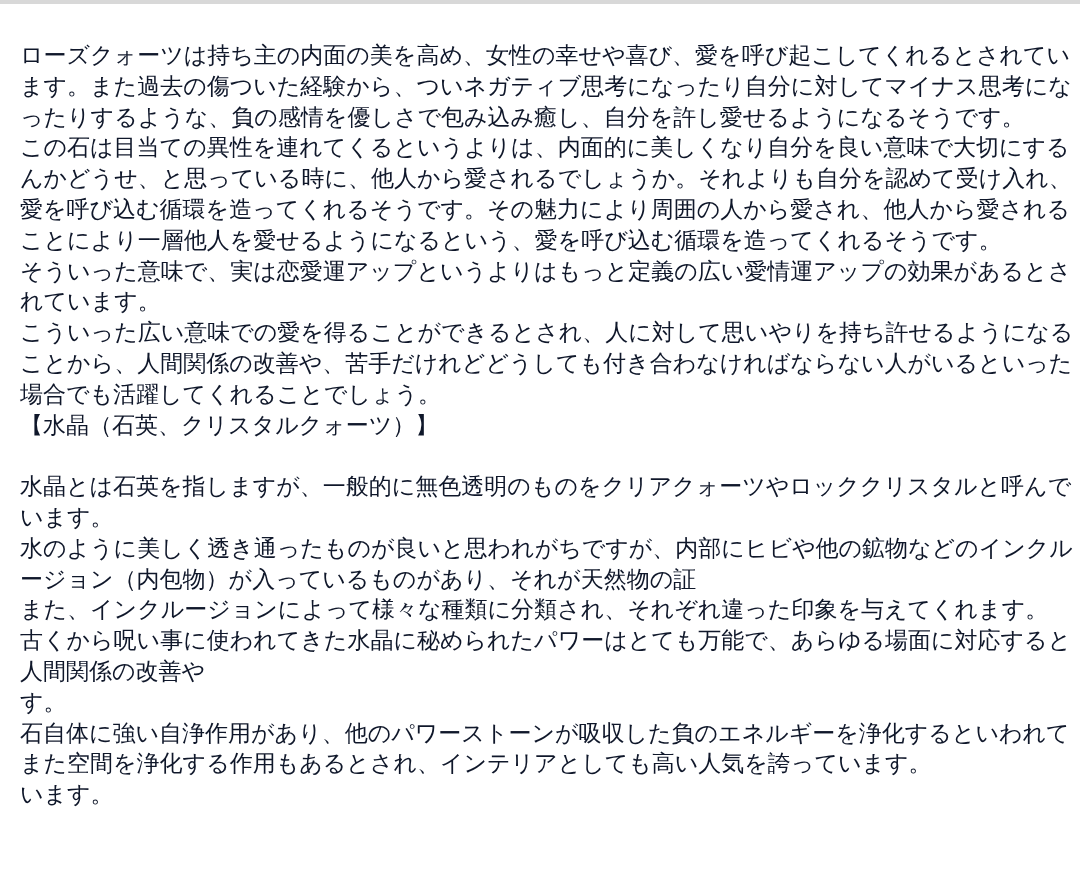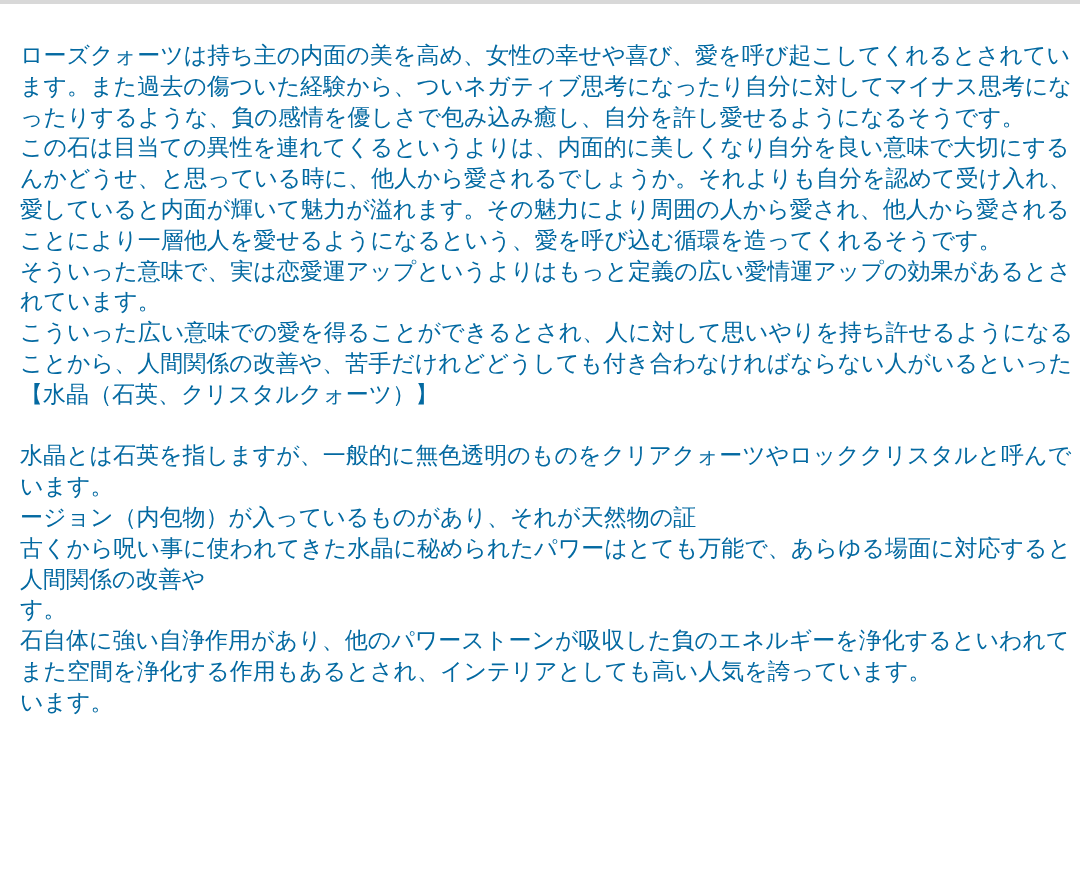--- a/index.html
+++ b/index.html
@@ -24,50 +24,53 @@
   .doc-body {
     position: absolute;
     top: 40px;
     left: 20px;
     width: 1045px;
   }
   .textline {
     height: 30.8px;
     line-height: 30.8px;
     font-size: 23px;
-    color: #0369a1;
+    color: #0f172a;
     white-space: nowrap;
     letter-spacing: 0px;
     overflow: visible;
   }
   .textline.blank {
     height: 30.8px;
   }
 </style>
 </head>
 <body>
 
 <div class="top-divider"></div>
 
 <main class="doc-body">
   <div class="textline">ローズクォーツは持ち主の内面の美を高め、女性の幸せや喜び、愛を呼び起こしてくれるとされてい</div>
   <div class="textline">ます。また過去の傷ついた経験から、ついネガティブ思考になったり自分に対してマイナス思考にな</div>
   <div class="textline">ったりするような、負の感情を優しさで包み込み癒し、自分を許し愛せるようになるそうです。</div>
   <div class="textline">この石は目当ての異性を連れてくるというよりは、内面的に美しくなり自分を良い意味で大切にする</div>
   <div class="textline">んかどうせ、と思っている時に、他人から愛されるでしょうか。それよりも自分を認めて受け入れ、</div>
-  <div class="textline">愛していると内面が輝いて魅力が溢れます。その魅力により周囲の人から愛され、他人から愛される</div>
+  <div class="textline">愛を呼び込む循環を造ってくれるそうです。その魅力により周囲の人から愛され、他人から愛される</div>
   <div class="textline">ことにより一層他人を愛せるようになるという、愛を呼び込む循環を造ってくれるそうです。</div>
   <div class="textline">そういった意味で、実は恋愛運アップというよりはもっと定義の広い愛情運アップの効果があるとさ</div>
   <div class="textline">れています。</div>
   <div class="textline">こういった広い意味での愛を得ることができるとされ、人に対して思いやりを持ち許せるようになる</div>
   <div class="textline">ことから、人間関係の改善や、苦手だけれどどうしても付き合わなければならない人がいるといった</div>
+  <div class="textline">場合でも活躍してくれることでしょう。</div>
   <div class="textline">【水晶（石英、クリスタルクォーツ）】</div>
   <div class="textline blank"></div>
   <div class="textline">水晶とは石英を指しますが、一般的に無色透明のものをクリアクォーツやロッククリスタルと呼んで</div>
   <div class="textline">います。</div>
+  <div class="textline">水のように美しく透き通ったものが良いと思われがちですが、内部にヒビや他の鉱物などのインクル</div>
   <div class="textline">ージョン（内包物）が入っているものがあり、それが天然物の証</div>
+  <div class="textline">また、インクルージョンによって様々な種類に分類され、それぞれ違った印象を与えてくれます。</div>
   <div class="textline">古くから呪い事に使われてきた水晶に秘められたパワーはとても万能で、あらゆる場面に対応すると</div>
   <div class="textline">人間関係の改善や</div>
   <div class="textline">す。</div>
   <div class="textline">石自体に強い自浄作用があり、他のパワーストーンが吸収した負のエネルギーを浄化するといわれて</div>
   <div class="textline">また空間を浄化する作用もあるとされ、インテリアとしても高い人気を誇っています。</div>
   <div class="textline">います。</div>
 </main>
 
 </body></html>

